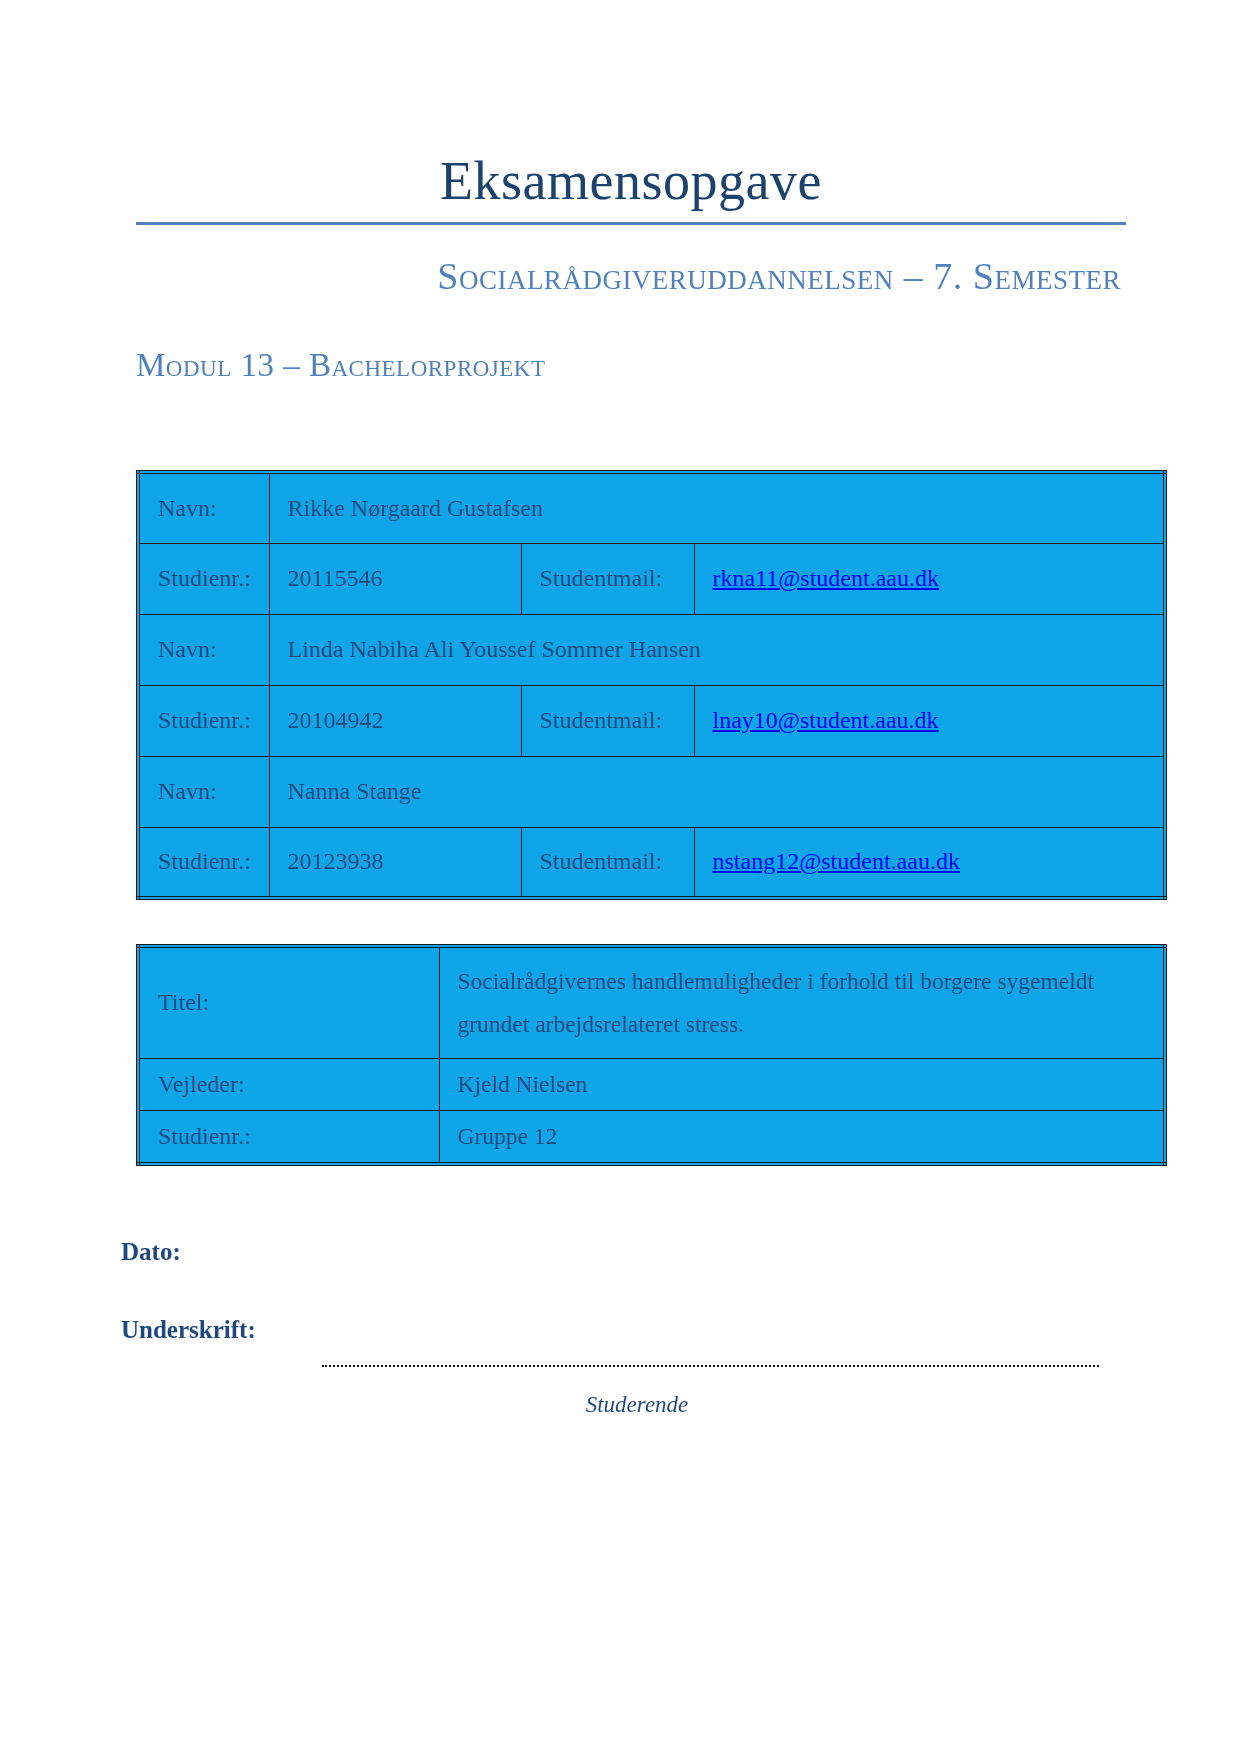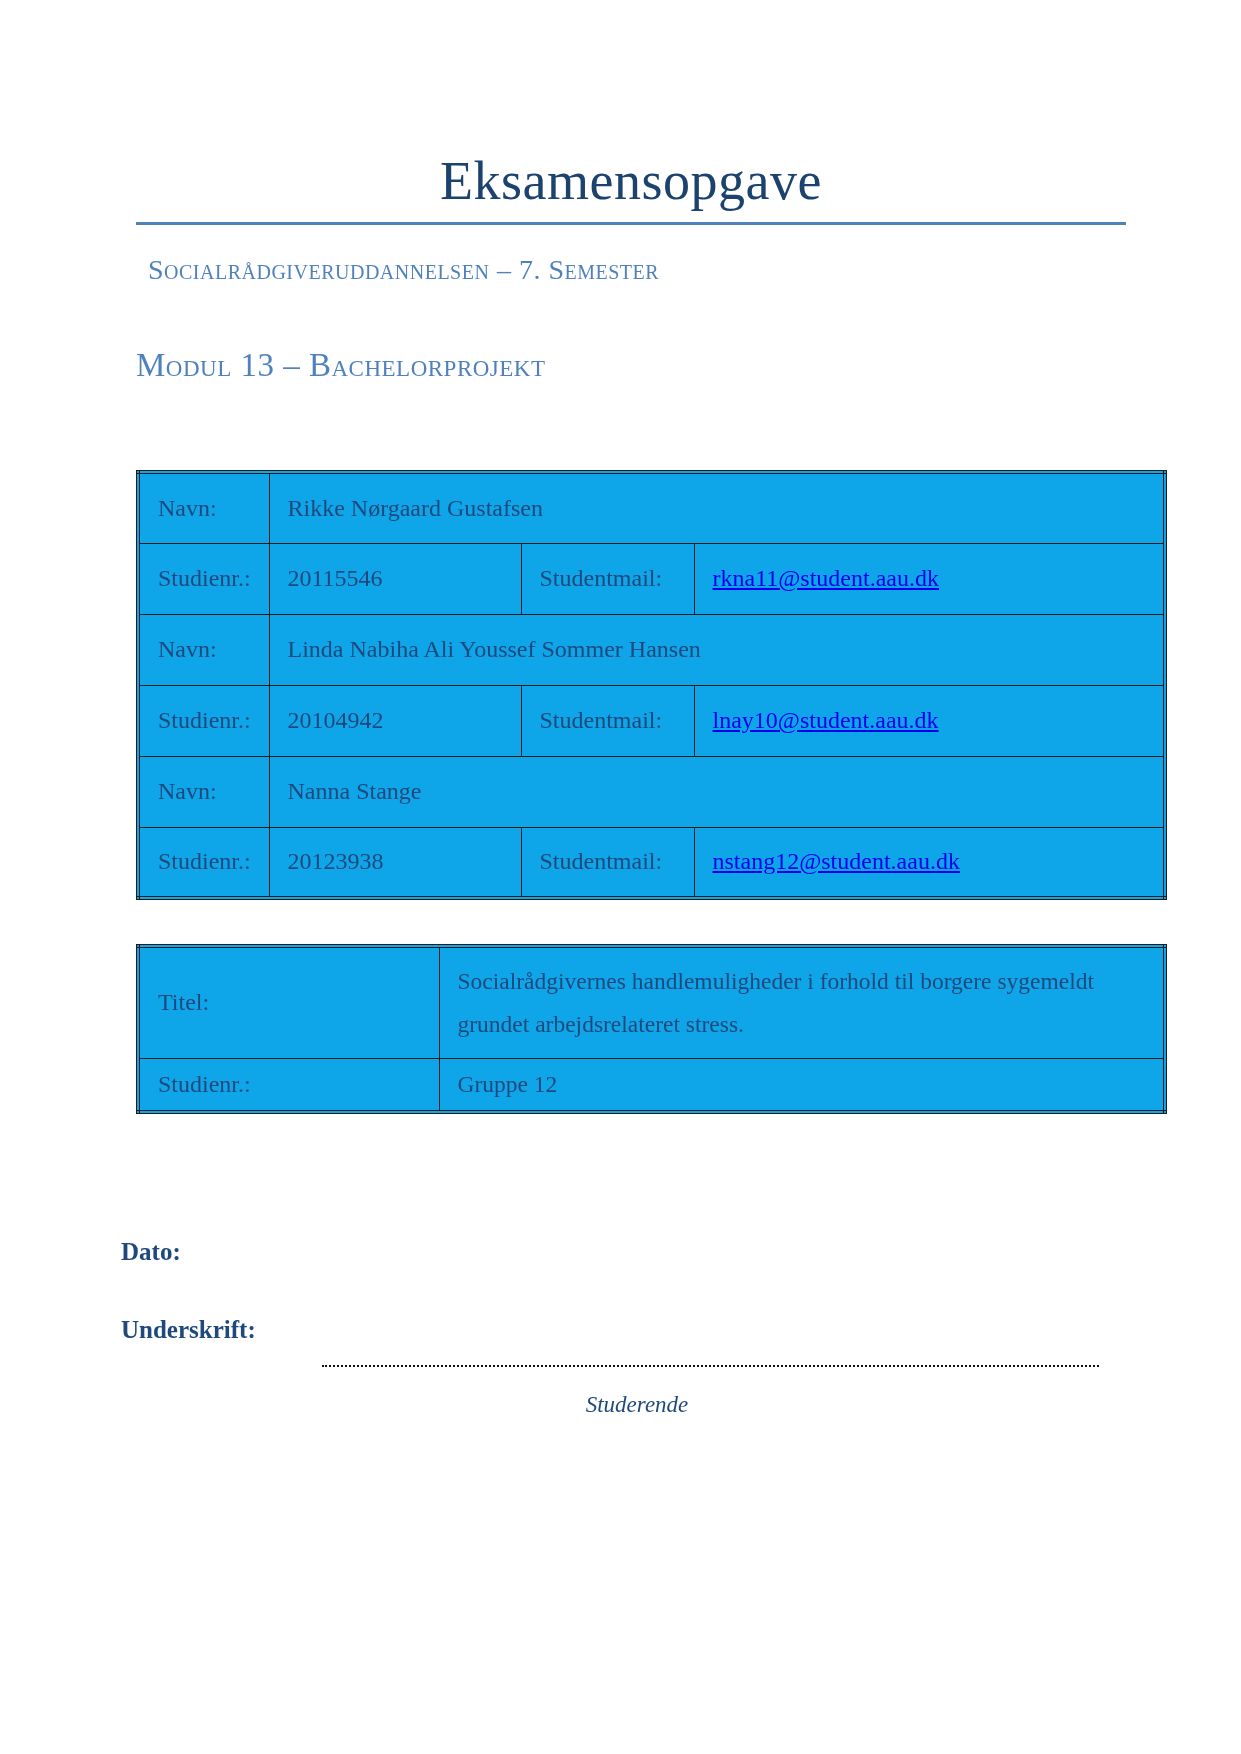--- a/index.html
+++ b/index.html
@@ -21,22 +21,22 @@
   .title-block{
     left:136px;top:150px;width:990px;text-align:center;
     border-bottom:3px solid var(--accent);
     padding-bottom:8px;
   }
   .title-block h1{
     font-size:54px;font-weight:normal;line-height:1.18;
     color:var(--title_text);letter-spacing:0.5px;
   }
   .subtitle{
-    left:148px;top:254px;width:990px;text-align:left;
-    font-variant:small-caps;font-size:28px;color:var(--accent);
+    left:131px;top:254px;width:990px;text-align:right;
+    font-variant:small-caps;font-size:38px;color:var(--accent);
     letter-spacing:0.5px;
   }
   .module-heading{
     left:136px;top:347px;width:990px;text-align:left;
     font-variant:small-caps;font-size:33px;color:var(--accent);
     letter-spacing:0.5px;
   }
 
   table{
     border-collapse:collapse;table-layout:fixed;
@@ -128,20 +128,24 @@
 <table class="abs project-table">
   <colgroup>
       <col style="width:301px">
       <col style="width:726px">
     </colgroup>
   <tbody>
       <tr style="height:112px">
     <td>Titel:</td>
     <td class="val">Socialrådgivernes handlemuligheder i forhold til borgere sygemeldt grundet arbejdsrelateret stress.</td>
   </tr>
+  <tr style="height:44px">
+    <td>Vejleder:</td>
+    <td class="val">Kjeld Nielsen</td>
+  </tr>
   <tr style="height:47px">
     <td>Studienr.:</td>
     <td class="val">Gruppe 12</td>
   </tr>
 </tbody>
   </table>
 
 <div class="abs sig-label dato">Dato:</div>
 <div class="abs sig-label underskrift">Underskrift:</div>
 <div class="abs dotline"></div>

